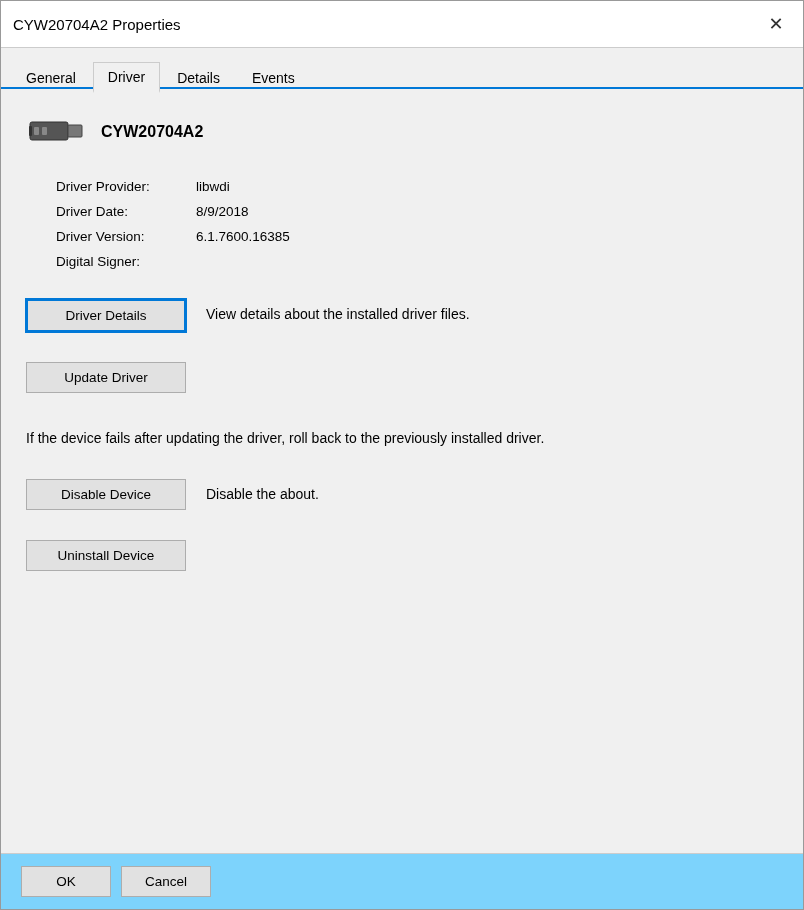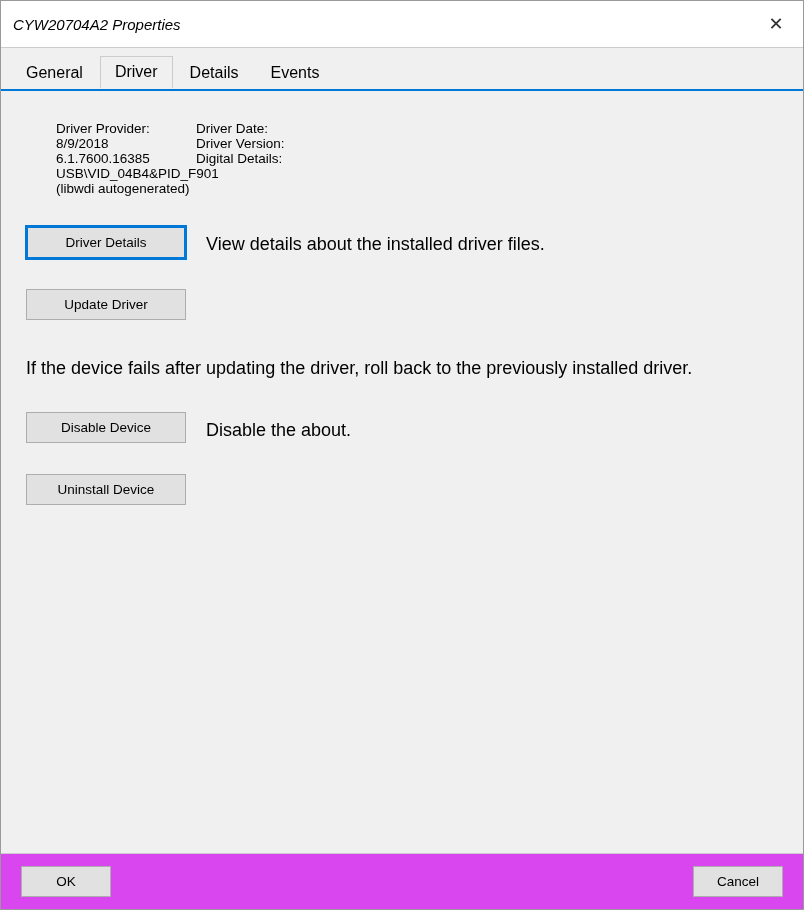--- a/index.html
+++ b/index.html
@@ -34,21 +34,20 @@
       display: flex;
       align-items: center;
       justify-content: space-between;
       min-height: 45px;
     }
 
     .title-bar-text {
       font-size: 15px;
       font-weight: 400;
       color: #000;
-      font-style: italic;
     }
 
     .close-btn {
       width: 30px;
       height: 30px;
       display: flex;
       align-items: center;
       justify-content: center;
       font-size: 18px;
       cursor: pointer;
@@ -60,27 +59,27 @@
     .tab-bar {
       background: #f0f0f0;
       border-bottom: 2px solid #0078d7;
       display: flex;
       padding: 0 10px;
       padding-top: 8px;
     }
 
     .tab {
       padding: 6px 14px;
-      font-size: 16px;
+      font-size: 14px;
       cursor: pointer;
       border: 1px solid transparent;
       background: none;
       margin-right: 2px;
       position: relative;
-      top: 0;
+      top: 6px;
       color: #000;
     }
 
     .tab.active {
       background: #f0f0f0;
       border: 1px solid #ccc;
       border-bottom: 2px solid #f0f0f0;
       font-weight: 400;
       z-index: 1;
       color: #000;
@@ -116,20 +115,21 @@
     .device-name {
       font-size: 16px;
       font-weight: 600;
       color: #000;
     }
 
     .info-table {
       margin: 10px 0 20px 30px;
       display: grid;
       grid-template-columns: 140px 1fr;
+      row-gap: 10px;
     }
 
     .info-label {
       font-size: 13.5px;
       color: #000;
     }
 
     .info-value {
       font-size: 13.5px;
       color: #000;
@@ -155,32 +155,32 @@
       margin-right: 20px;
       flex-shrink: 0;
     }
 
     .action-btn.focused {
       border: 2px solid #0078d7;
       outline: 1px solid #0078d7;
     }
 
     .btn-description {
-      font-size: 18px;
+      font-size: 14px;
       color: #000;
       line-height: 1.5;
       padding-top: 5px;
     }
 
     .footer {
-      background: #d946ef;
+      background: #7dd3fc;
       border-top: 1px solid #ccc;
       padding: 12px 20px;
       display: flex;
-      justify-content: space-between;
+      justify-content: flex-start;
       gap: 10px;
     }
 
     .footer-btn {
       min-width: 90px;
       padding: 7px 20px;
       font-size: 13.5px;
       background: #e1e1e1;
       border: 1px solid #adadad;
       cursor: pointer;
@@ -199,32 +199,49 @@
 
   <div class="tab-bar">
     <button class="tab">General</button>
     <button class="tab active">Driver</button>
     <button class="tab">Details</button>
     <button class="tab">Events</button>
   </div>
 
   <div class="content">
 
+    <div class="device-header">
+      <div class="device-icon">
+
+        <svg class="usb-icon" viewBox="0 0 55 35" xmlns="http://www.w3.org/2000/svg">
+
+          <rect x="1" y="8" width="38" height="18" rx="2" fill="#555" stroke="#333" stroke-width="1"></rect>
+
+          <rect x="39" y="11" width="14" height="12" rx="1" fill="#777" stroke="#444" stroke-width="1"></rect>
+
+          <rect x="5" y="13" width="5" height="8" rx="1" fill="#888"></rect>
+          <rect x="13" y="13" width="5" height="8" rx="1" fill="#888"></rect>
+
+          <rect x="0" y="12" width="3" height="10" rx="1" fill="#333"></rect>
+        </svg>
+      </div>
+      <span class="device-name">CYW20704A2</span>
+    </div>
 
     <div class="info-table">
       <span class="info-label">Driver Provider:</span>
+      <span class="info-value">libwdi</span>
 
       <span class="info-label">Driver Date:</span>
       <span class="info-value">8/9/2018</span>
 
       <span class="info-label">Driver Version:</span>
       <span class="info-value">6.1.7600.16385</span>
 
-      <span class="info-label">Digital Details:</span>
-      <span class="info-value">USB\VID_04B4&amp;PID_F901 (libwdi autogenerated)</span>
+      <span class="info-label">Digital Signer:</span>
     </div>
 
     <div class="button-row">
       <button class="action-btn focused">Driver Details</button>
       <span class="btn-description">View details about the installed driver files.</span>
     </div>
 
     <div class="button-row">
       <button class="action-btn">Update Driver</button>
     </div>

